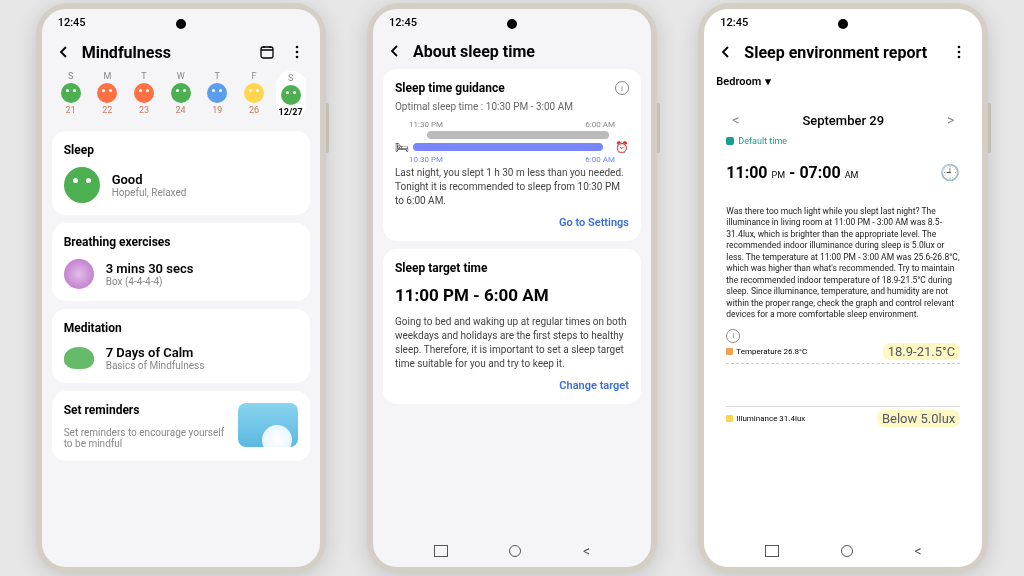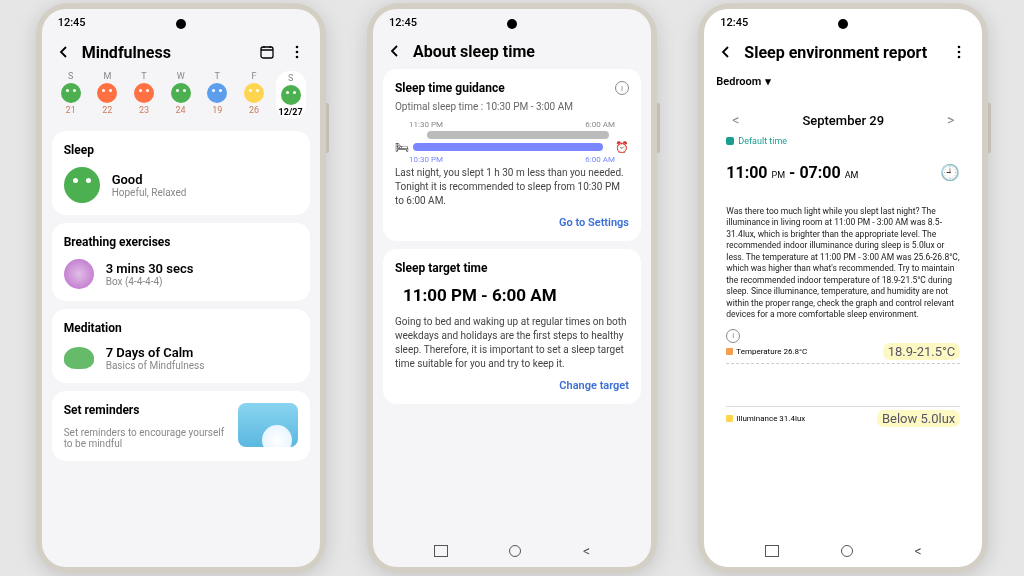--- a/index.html
+++ b/index.html
@@ -54,21 +54,21 @@
   .tl-labels { display:flex; justify-content:space-between; font-size:8px; color:#888; padding:0 14px; }
   .tl-bars { position:relative; height:22px; margin-top:2px; }
   .bar1 { position:absolute; top:0; left:32px; right:20px; height:8px; background:#bbb; border-radius:4px; }
   .bar2 { position:absolute; top:12px; left:18px; right:26px; height:8px; background:#7986ff; border-radius:4px; }
   .bed-ic { position:absolute; left:0; top:10px; font-size:11px; }
   .clk-ic { position:absolute; right:0; top:10px; font-size:11px; color:#7986ff; }
   .tl-labels2 { display:flex; justify-content:space-between; font-size:8px; color:#7986ff; padding:0 14px; margin-top:2px; }
   
   .desc { font-size:10px; color:#444; line-height:1.4; }
   .link { color:#3b6fd6; font-size:11px; font-weight:600; text-align:right; margin-top:8px; cursor:pointer; }
-  .big-time { font-size:17px; font-weight:700; margin:6px 8px 10px; }
+  .big-time { font-size:17px; font-weight:700; margin:6px 0 10px; }
   
   .room-sel { font-size:11px; font-weight:600; padding:4px 2px 6px; display:flex; align-items:center; gap:4px; cursor:pointer; }
   .date-nav { display:flex; justify-content:space-between; align-items:center; margin-bottom:8px; }
   .dn-date { font-size:13px; font-weight:500; }
   .chev { font-size:14px; color:#888; cursor:pointer; padding:0 6px; }
   .badge-row { display:flex; align-items:center; gap:4px; font-size:9px; color:#1a9e8f; margin-bottom:17px; }
   .dot { width:8px; height:8px; border-radius:2px; background:#1a9e8f; }
   .time-row { display:flex; align-items:baseline; gap:4px; margin-bottom:24px; }
   .time-big { font-size:16px; font-weight:700; }
   .time-sm { font-size:9px; }

